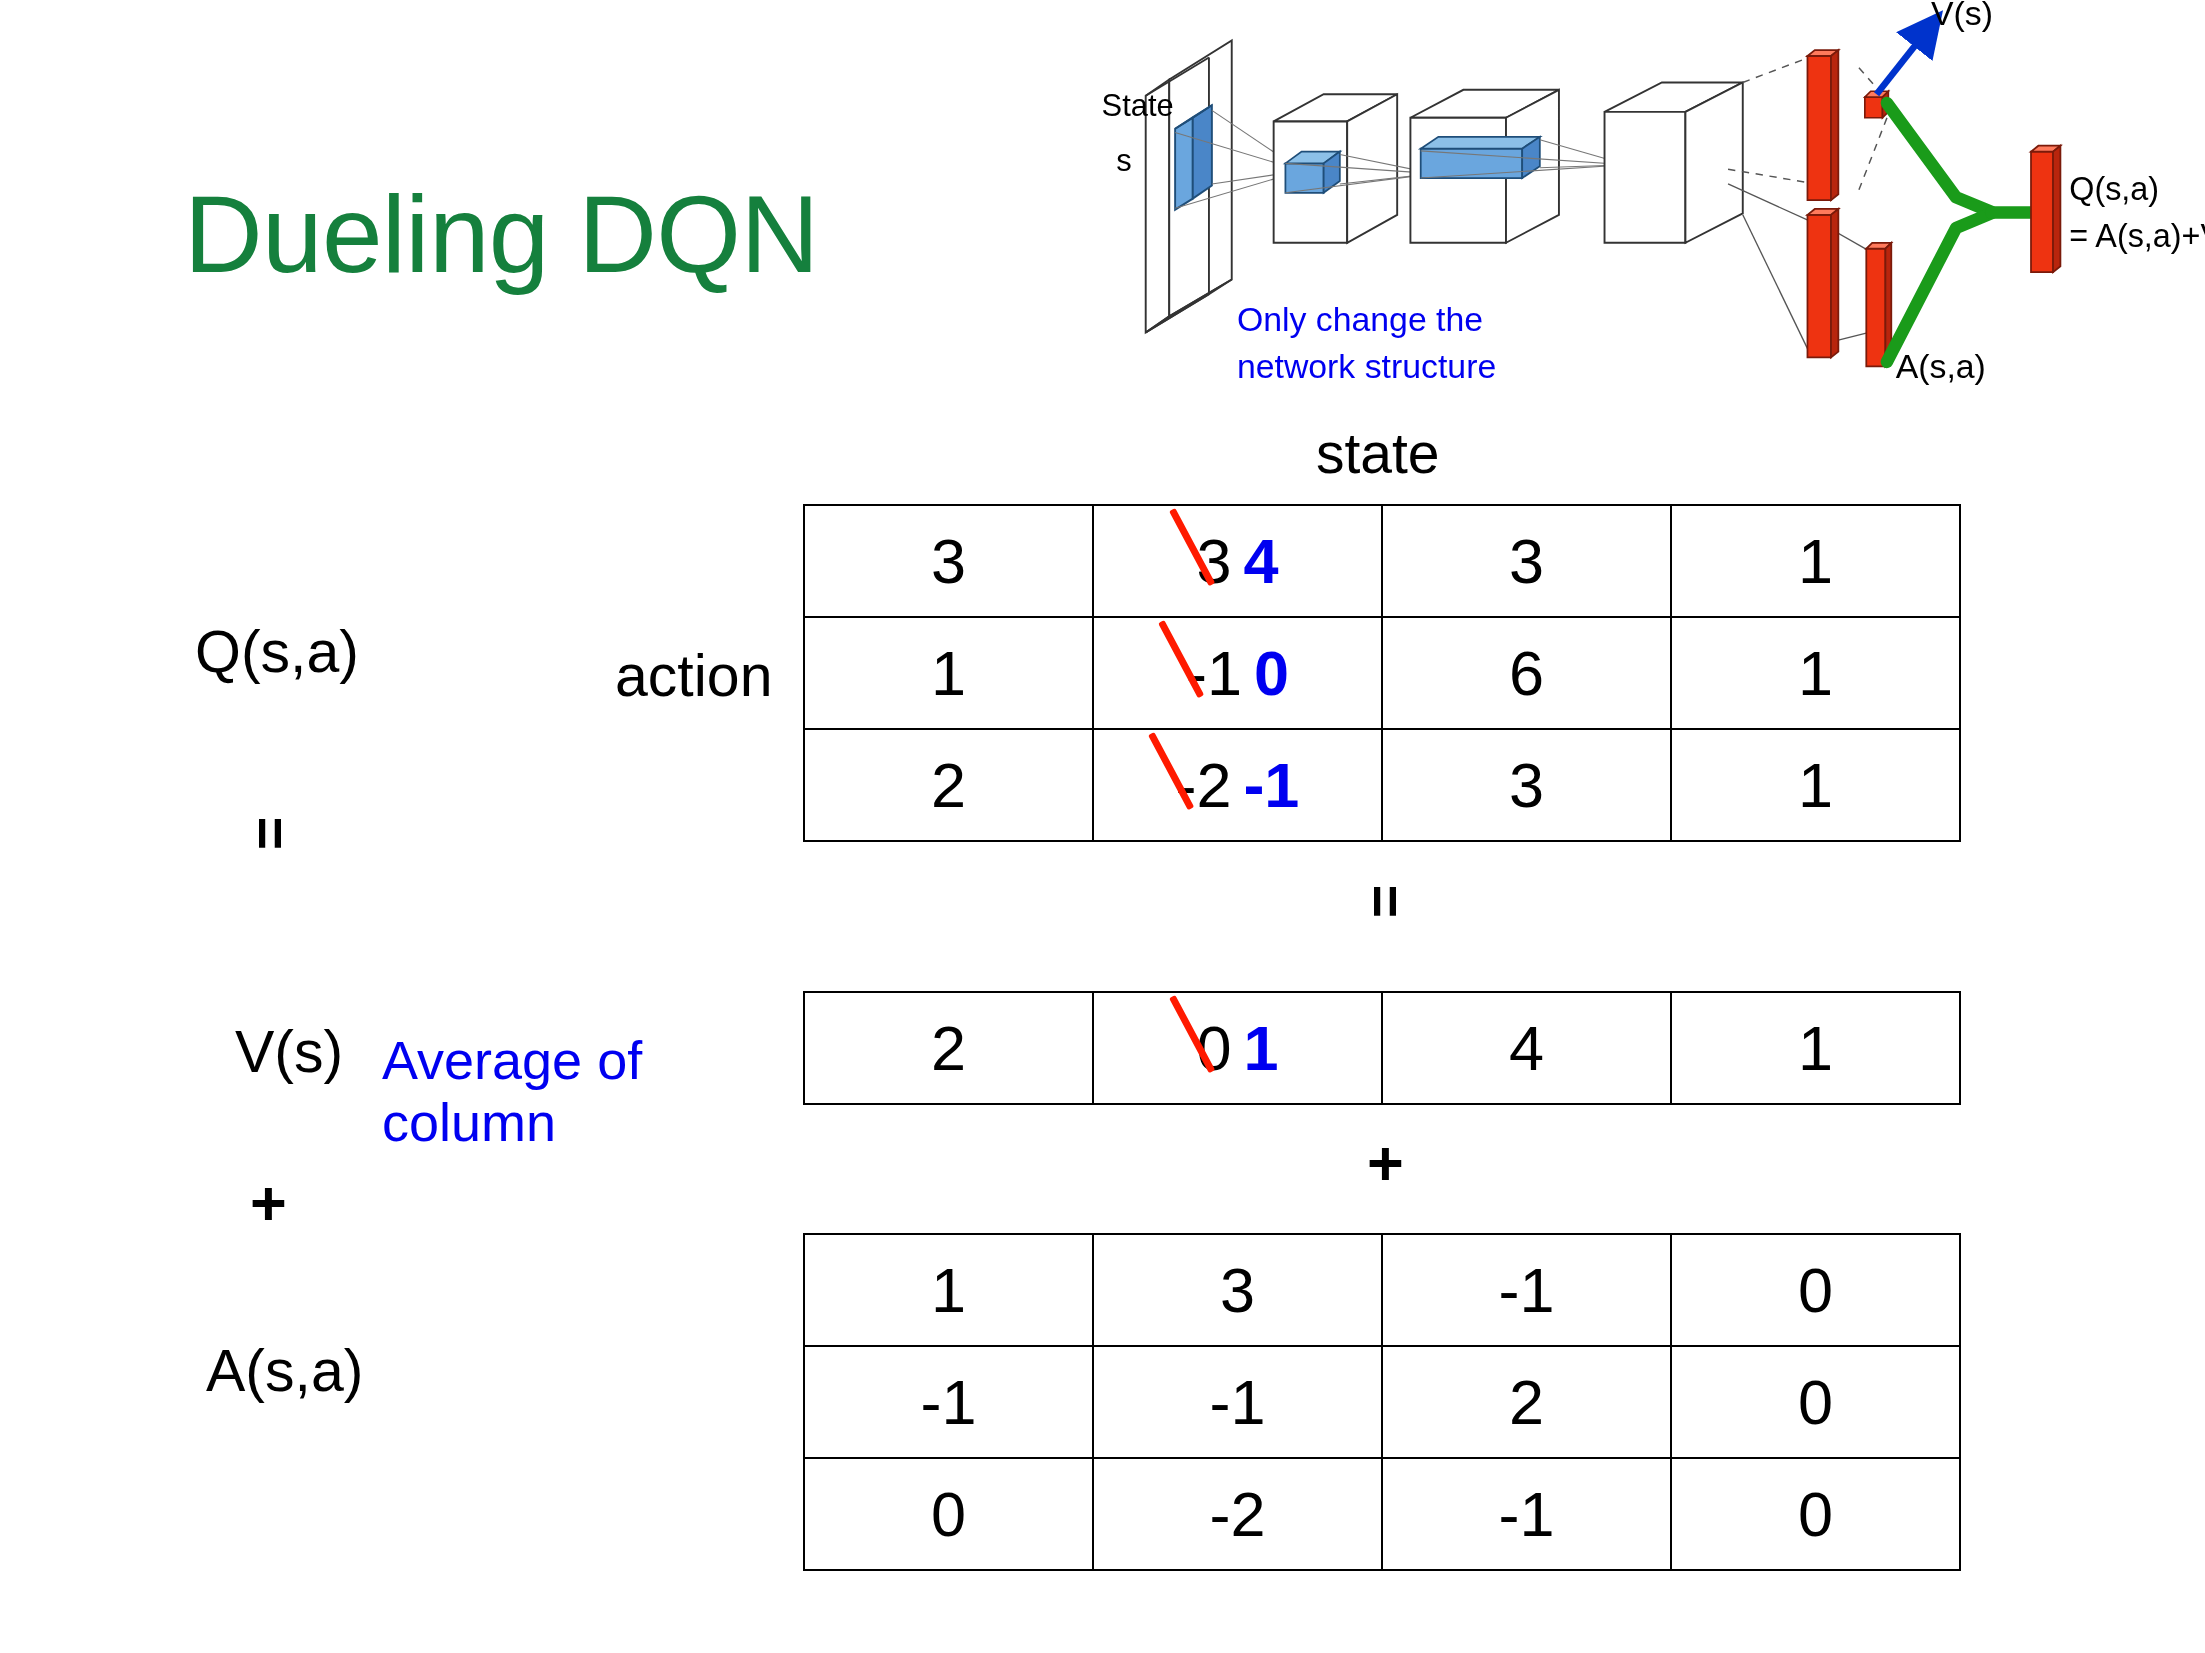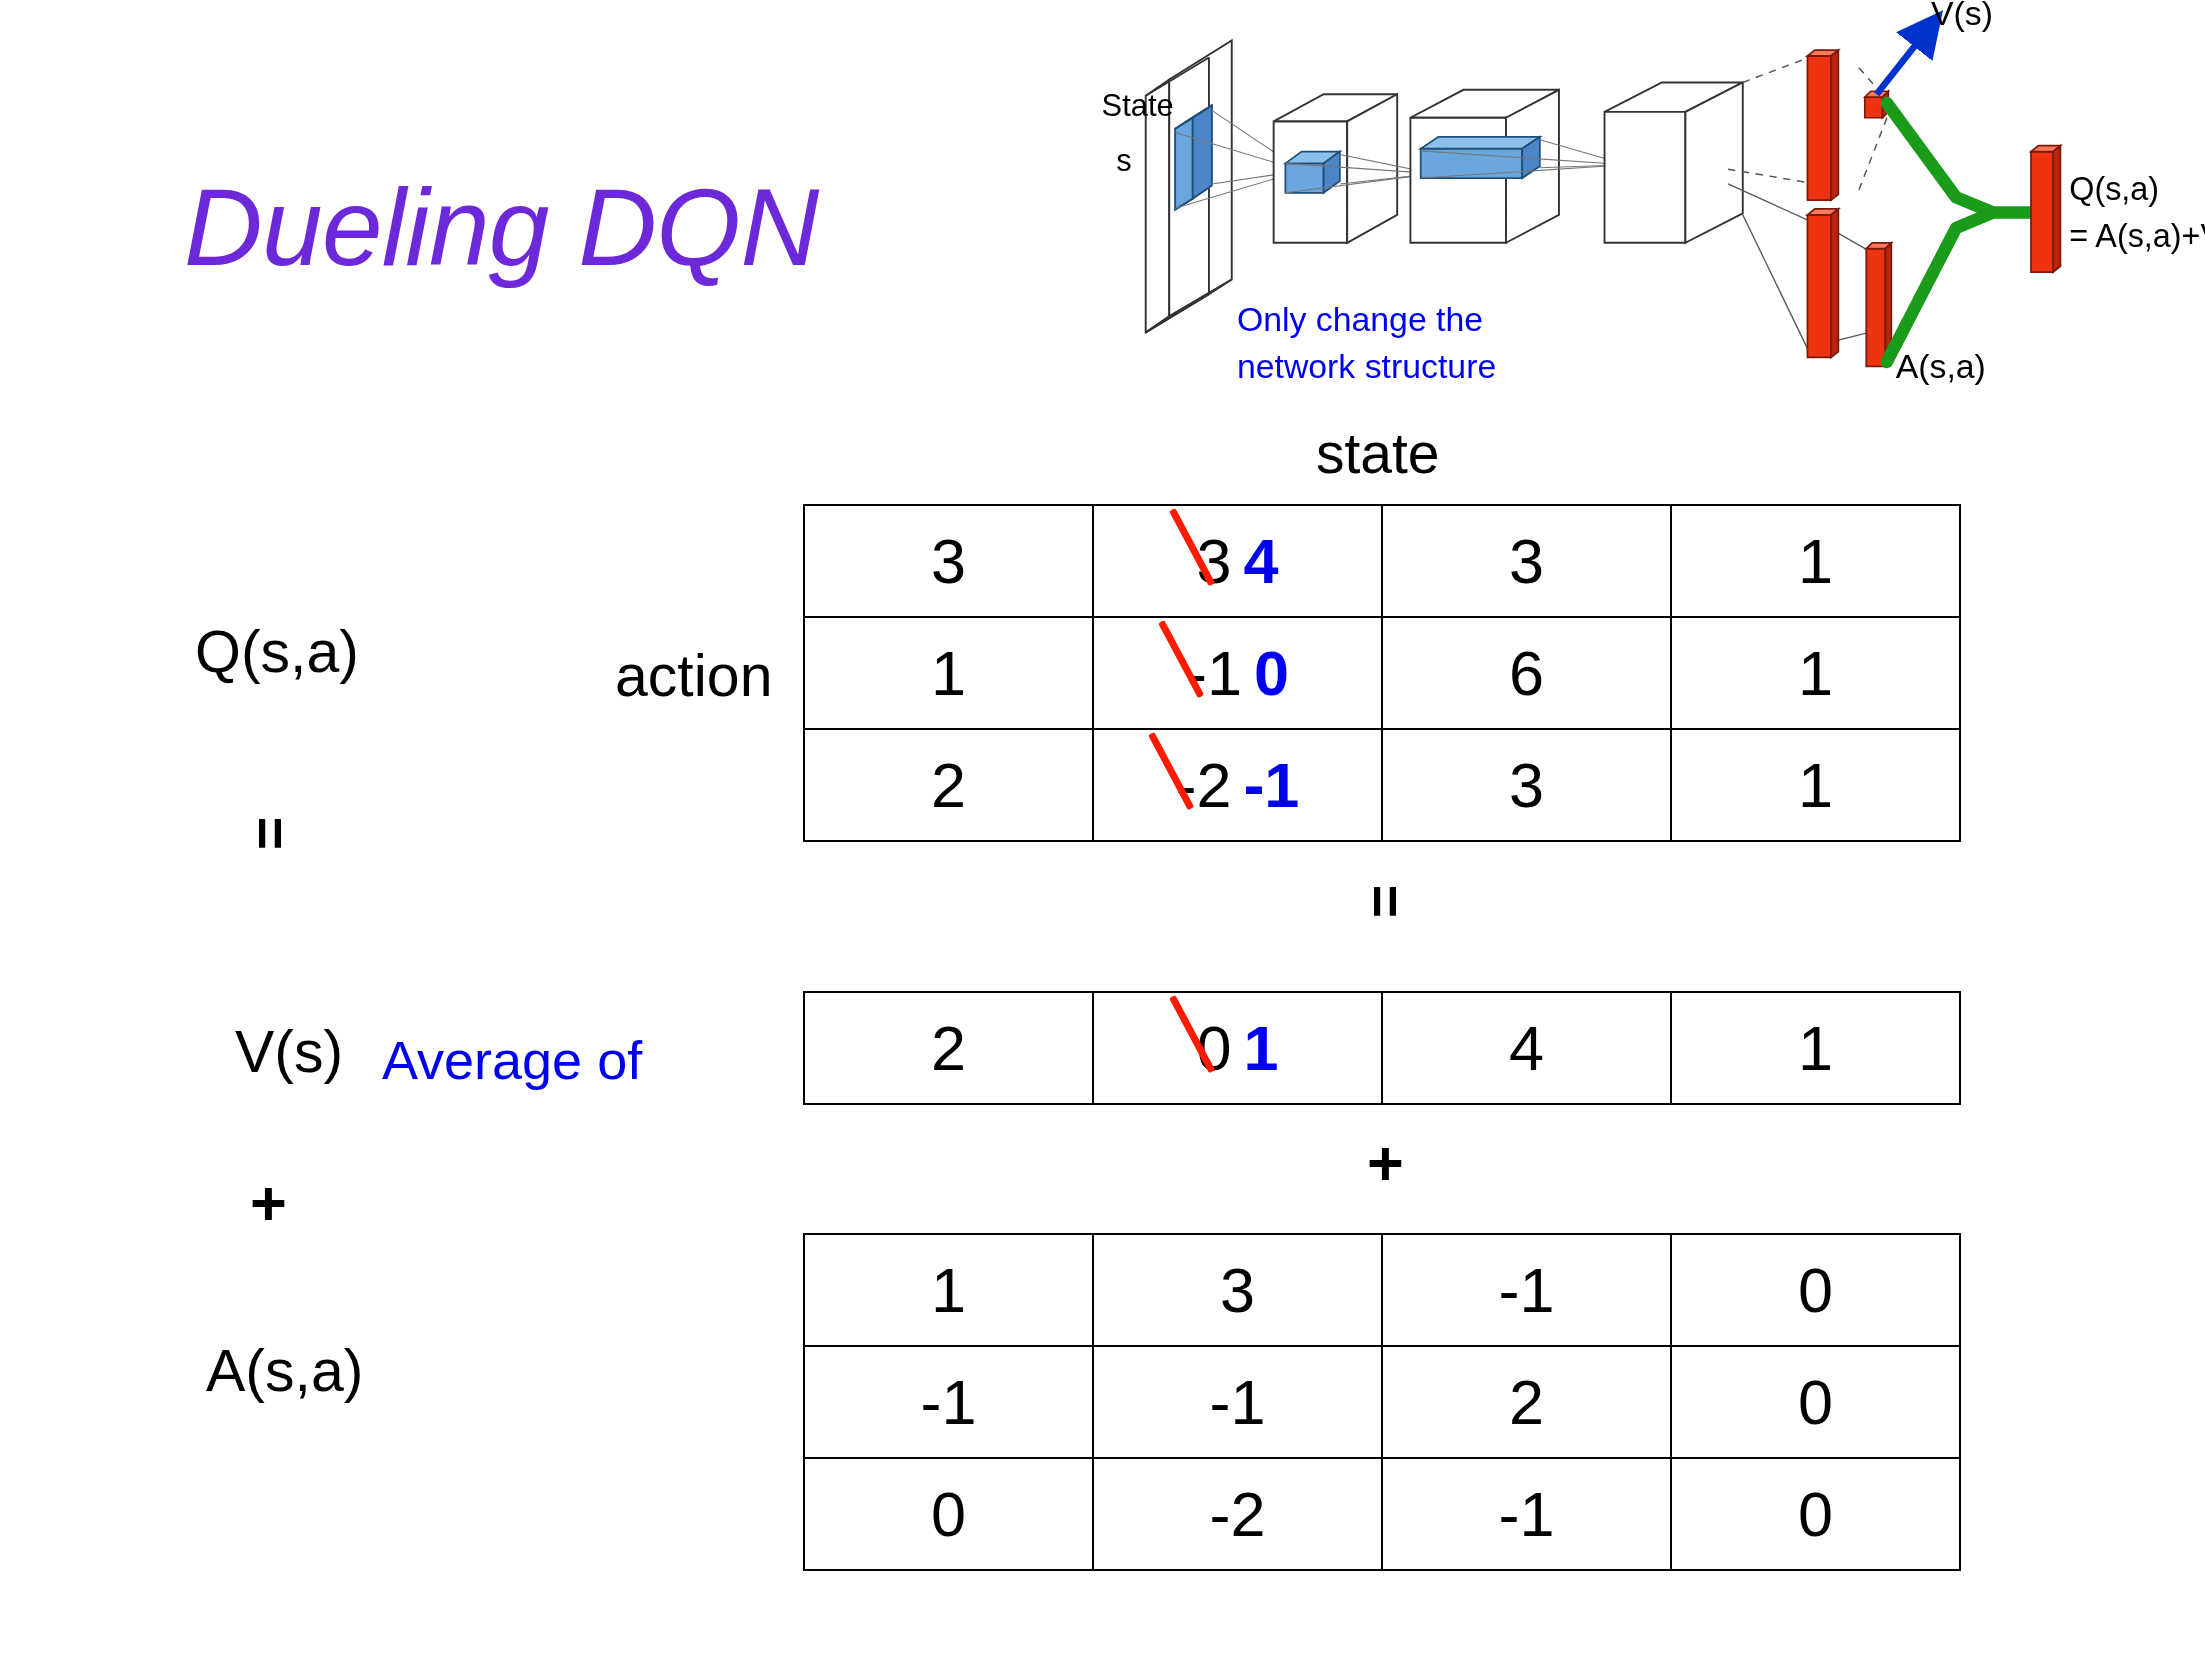--- a/index.html
+++ b/index.html
@@ -2,23 +2,23 @@
 <html style="font-size:11.8px"><head>
 <meta charset="utf-8">
 <style>
   html,body{margin:0;padding:0;background:#ffffff;}
   body{
     width:2205px;height:1654px;position:relative;overflow:hidden;
     font-family:"Liberation Sans",sans-serif;color:#000;
   }
   
   #slide-title{
-    position:absolute;left:184px;top:173px;
+    position:absolute;left:184px;top:180px;
     font-size:109px;line-height:1;font-weight:300;
-    letter-spacing:-0.7px;color:#6d28d9;white-space:nowrap;font-style:italic;
+    letter-spacing:-0.7px;color:#15803d;white-space:nowrap;
   }
   
   .lbl{position:absolute;white-space:nowrap;font-size:59px;color:#000;line-height:1;}
   .lbl-blue{position:absolute;white-space:nowrap;font-size:54px;color:#0000f0;line-height:1.15;}
   #label-q   {left:195px; top:623px;}
   #label-v   {left:235px; top:1023px;}
   #label-a   {left:206px; top:1342px;}
   #label-action{left:595px; top:647px;margin-left:20px;}
   #label-state-head{left:1316px;top:425px;font-size:57px;}
   #note-average{left:382px; top:1029px;}
@@ -212,20 +212,21 @@
 <div id="label-v" class="lbl">V(s)</div>
 <div id="label-a" class="lbl">A(s,a)</div>
 
 <div id="eq-left" class="eq-rot">=</div>
 <div id="eq-mid" class="eq-rot">=</div>
 <div id="plus-left" class="plus">+</div>
 <div id="plus-mid" class="plus">+</div>
 
 <div id="note-average" class="lbl-blue">
   <div>Average of</div>
+  <div>column</div>
 </div>
 <div id="note-sum" class="lbl-blue">
 </div>
 
 <table id="table-q" class="grid">
   <tbody>
       <tr>
     <td>3</td>
     <td class="cell-corrected">
       <span class="cc-wrap">

